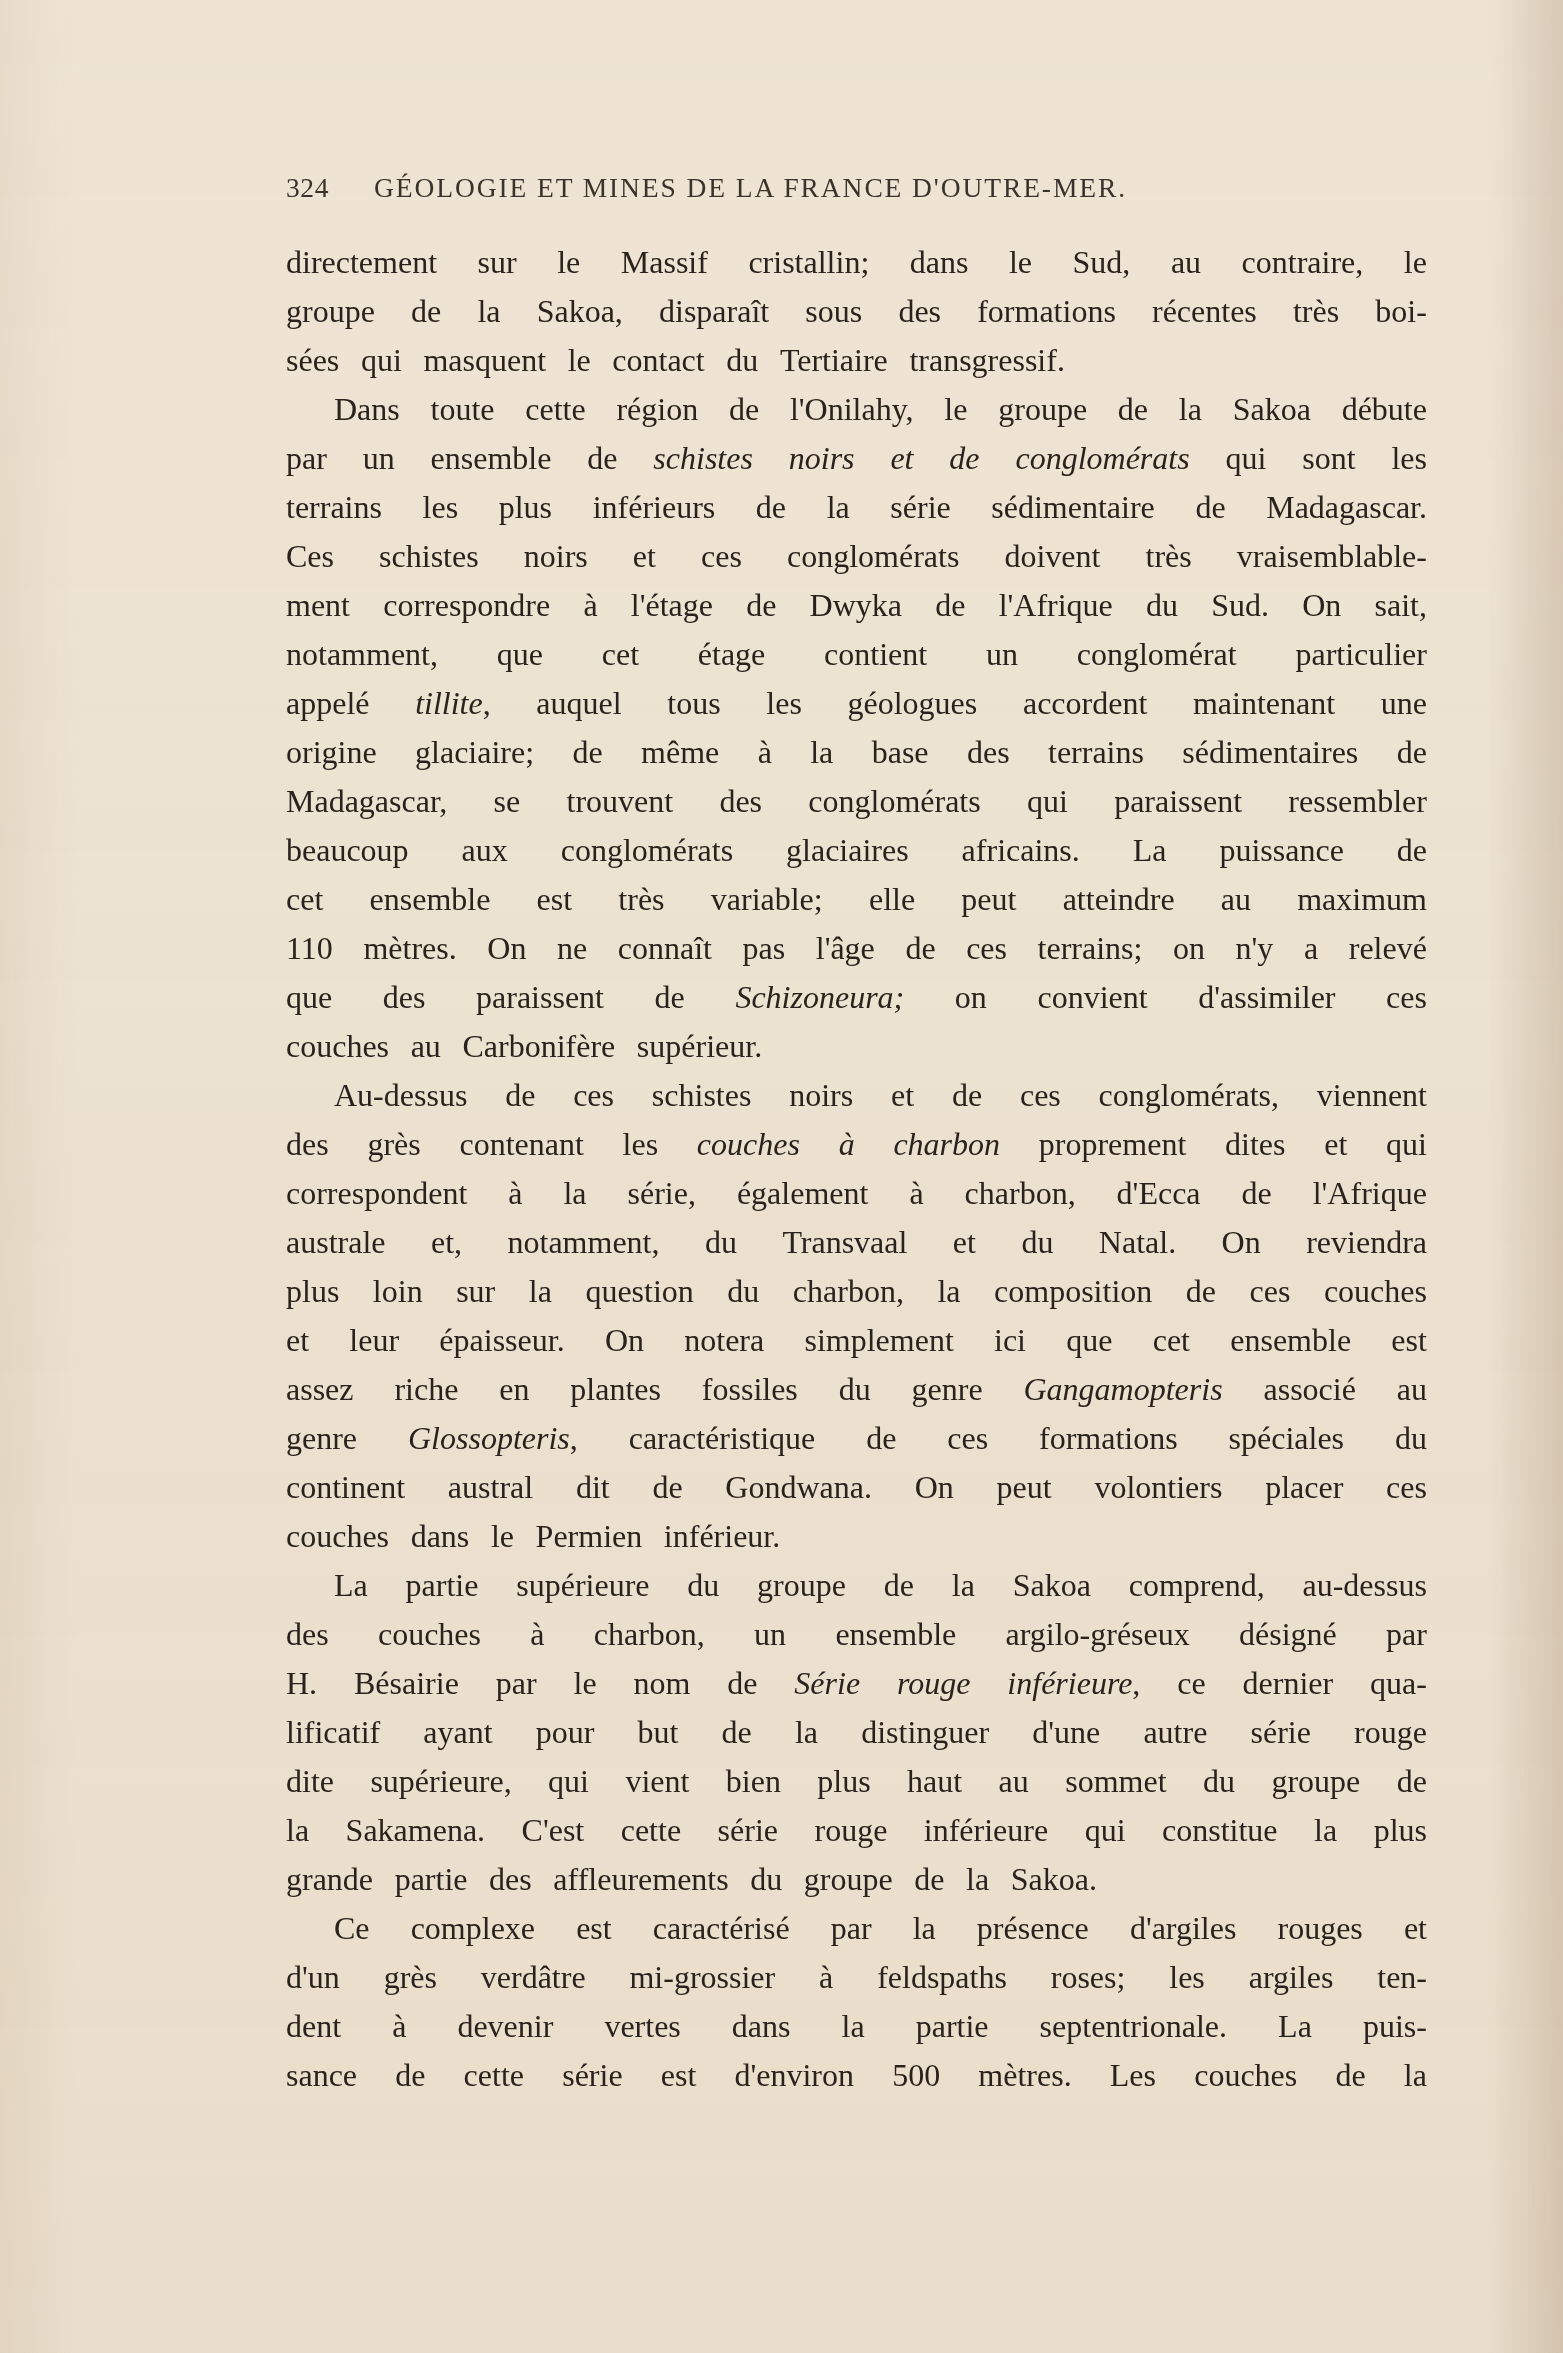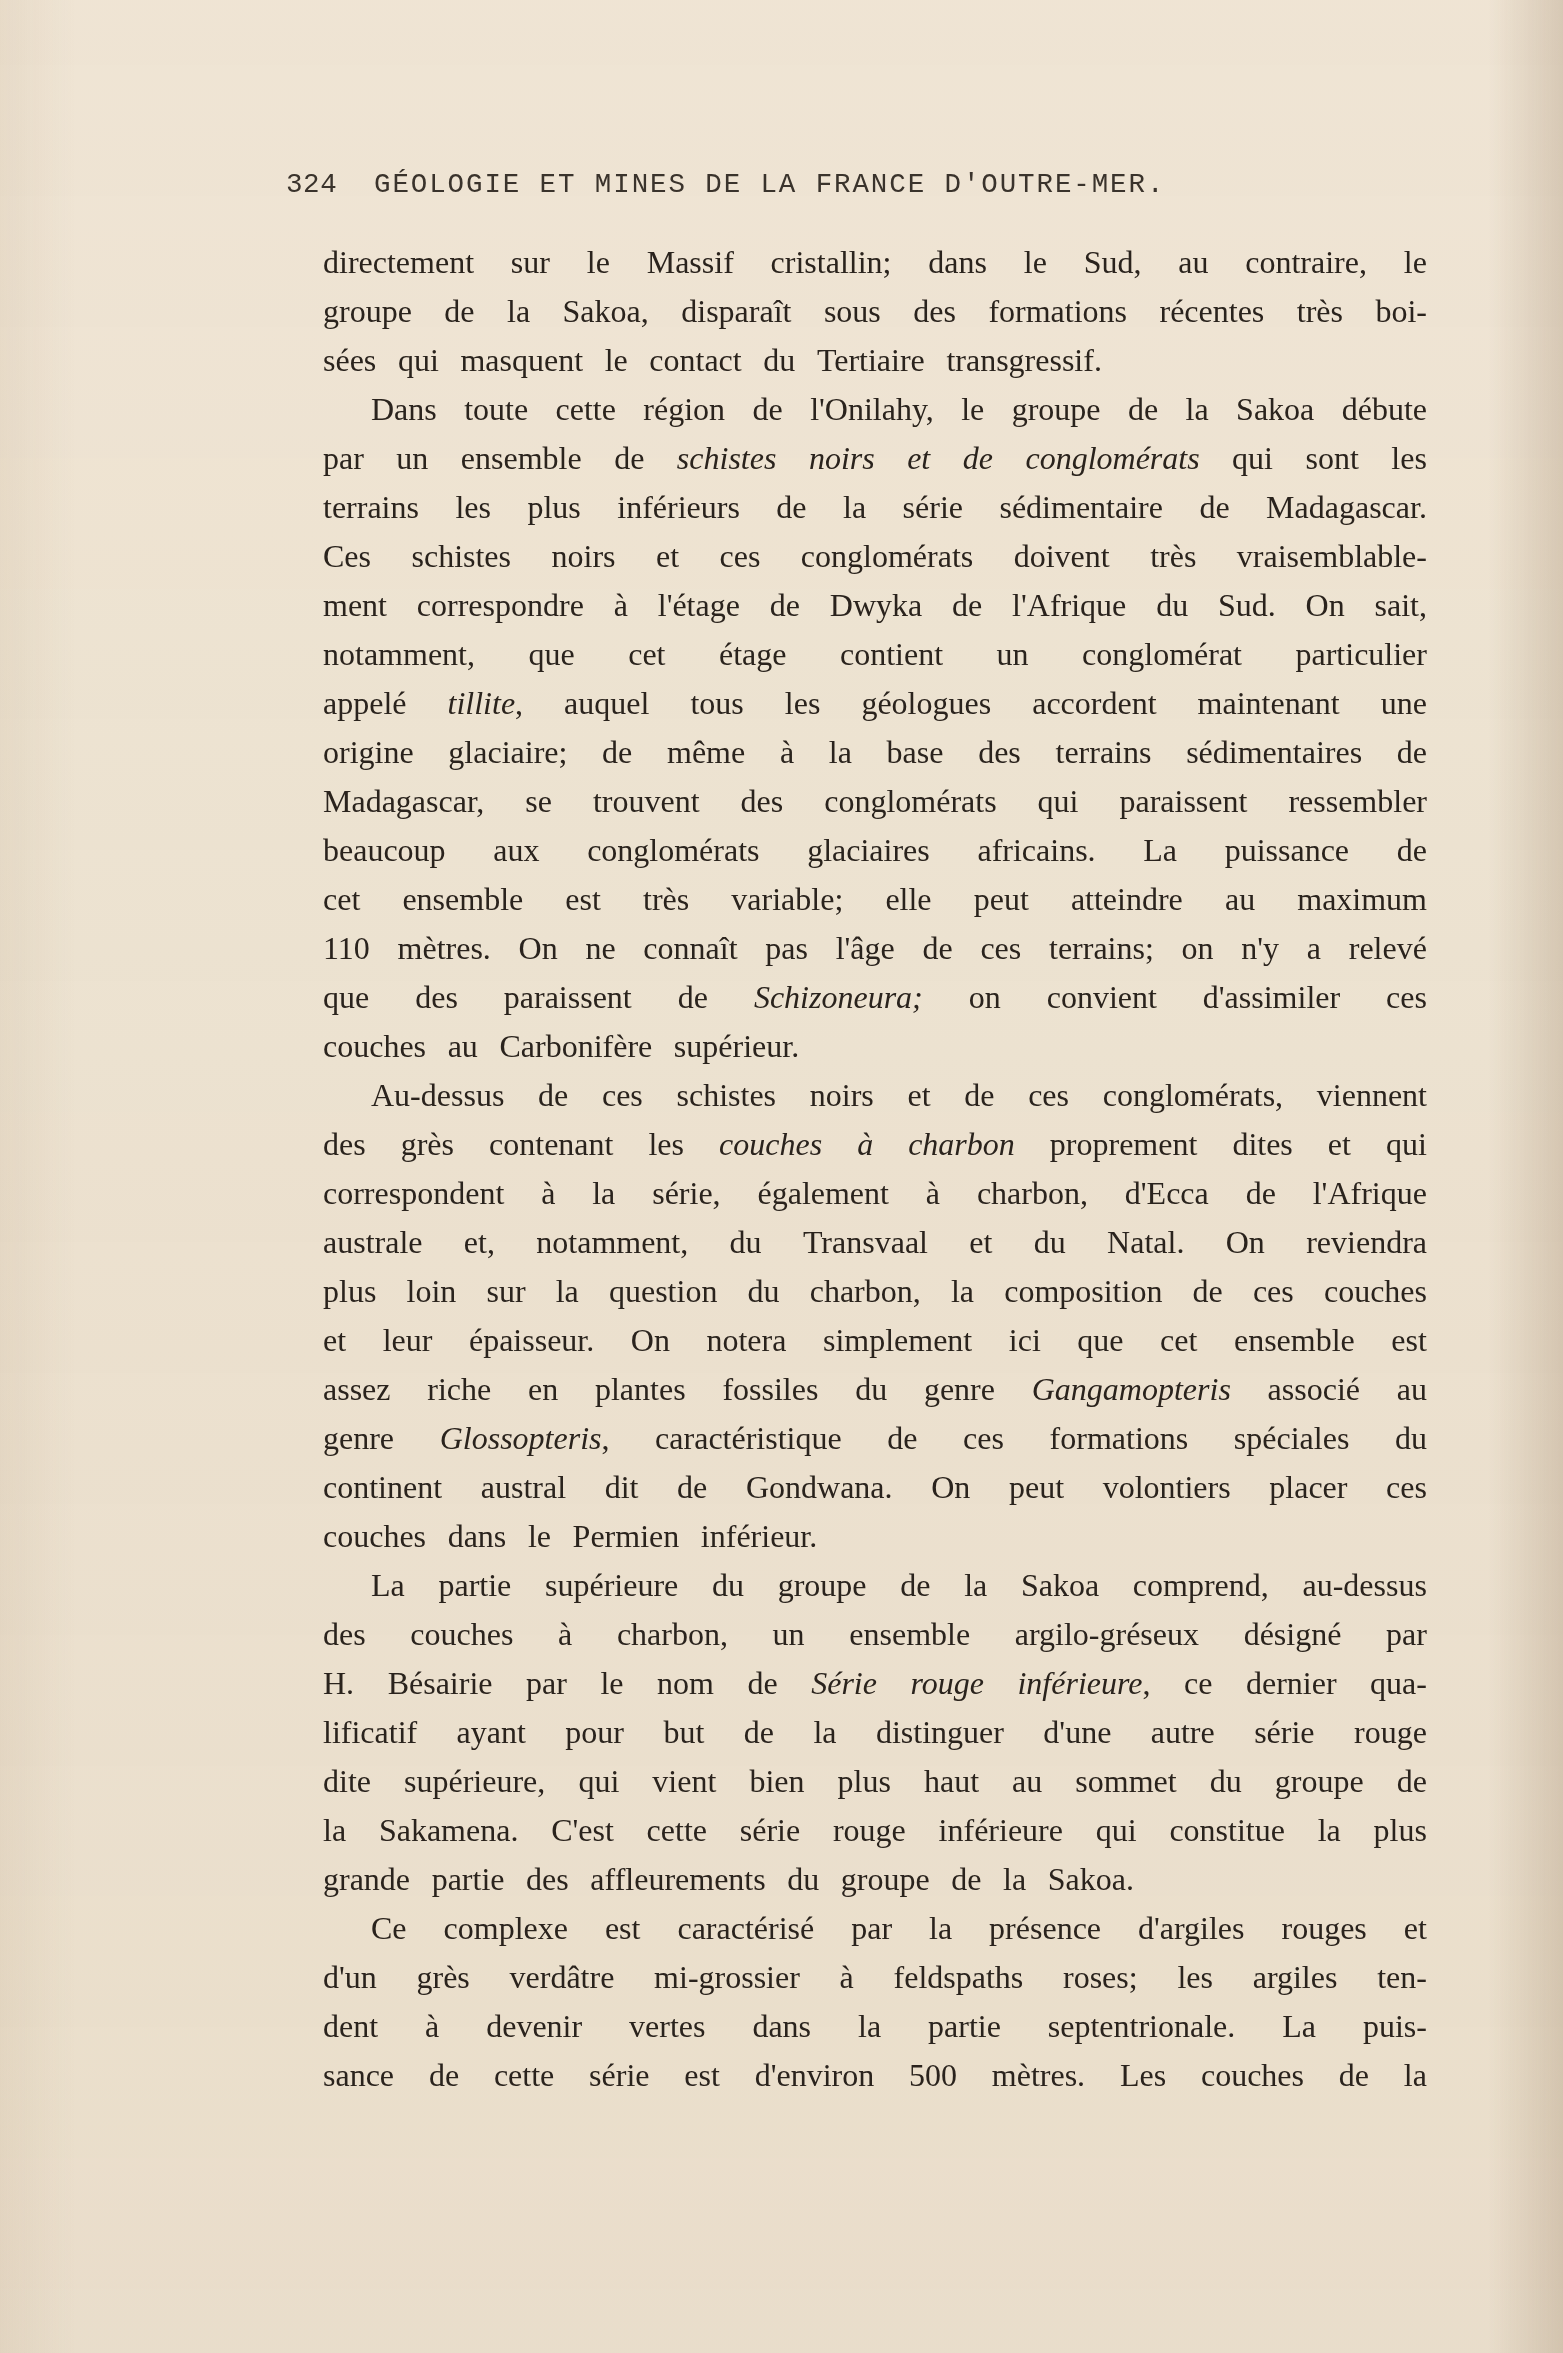--- a/index.html
+++ b/index.html
@@ -16,37 +16,36 @@
     color: #2b2520;
   }
   .page {
     position: absolute;
     left: 286px;
     top: 169px;
     width: 1141px;
   }
   .running-head {
     display: flex;
-    align-items: flex-start;
+    align-items: center;
     height: 38px;
-    font-family: Liberation Mono, monospace;
+    font-family: Liberation Serif, serif;
     font-size: 27.5px;
     color: #3a332c;
     letter-spacing: 0.6px;
   }
   .page-number { width: 88px; }
   .head-title { letter-spacing: 1.9px; }
   .body {
     margin-top: 31px;
     font-family: "Liberation Serif", serif;
     font-size: 32px;
     line-height: 49px;
     text-align: justify;
     color: #2a231d;
-    margin-left: 37px;
   }
   .line {
     display: block;
     text-align: justify;
     text-align-last: justify;
     white-space: nowrap;
     overflow: visible;
     height: 49px;
   }
   .line.last { text-align-last: left; }

